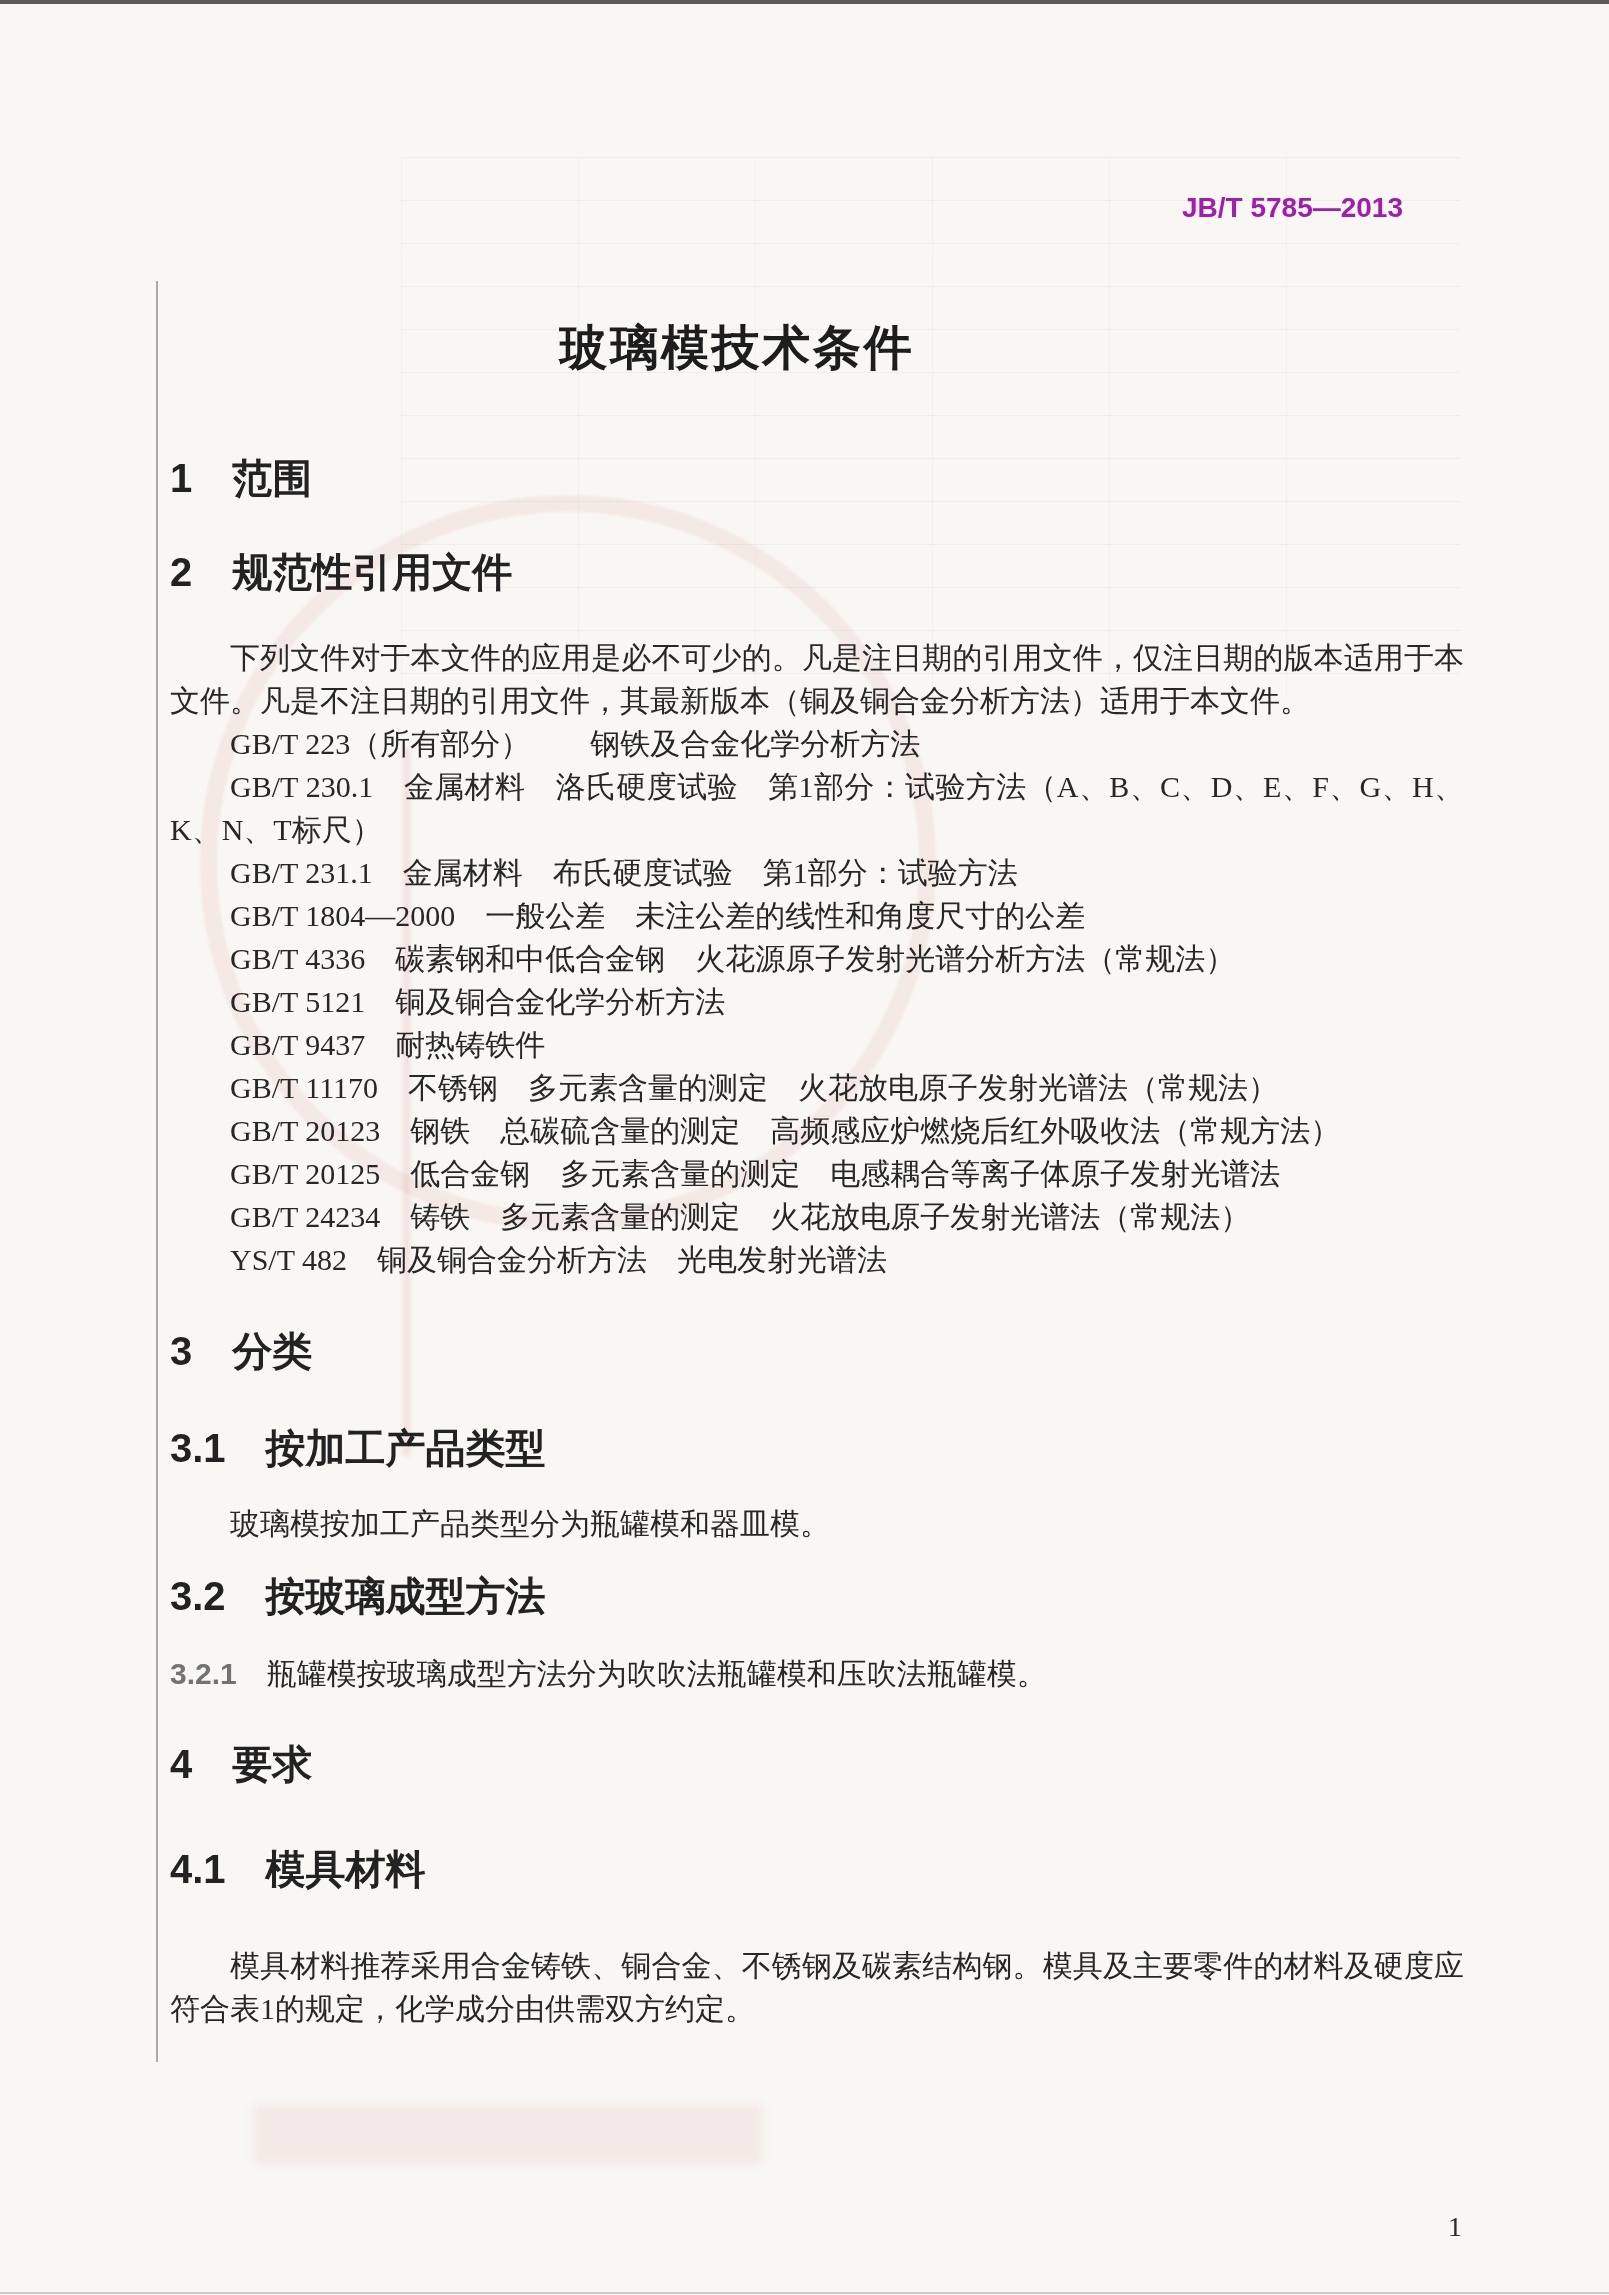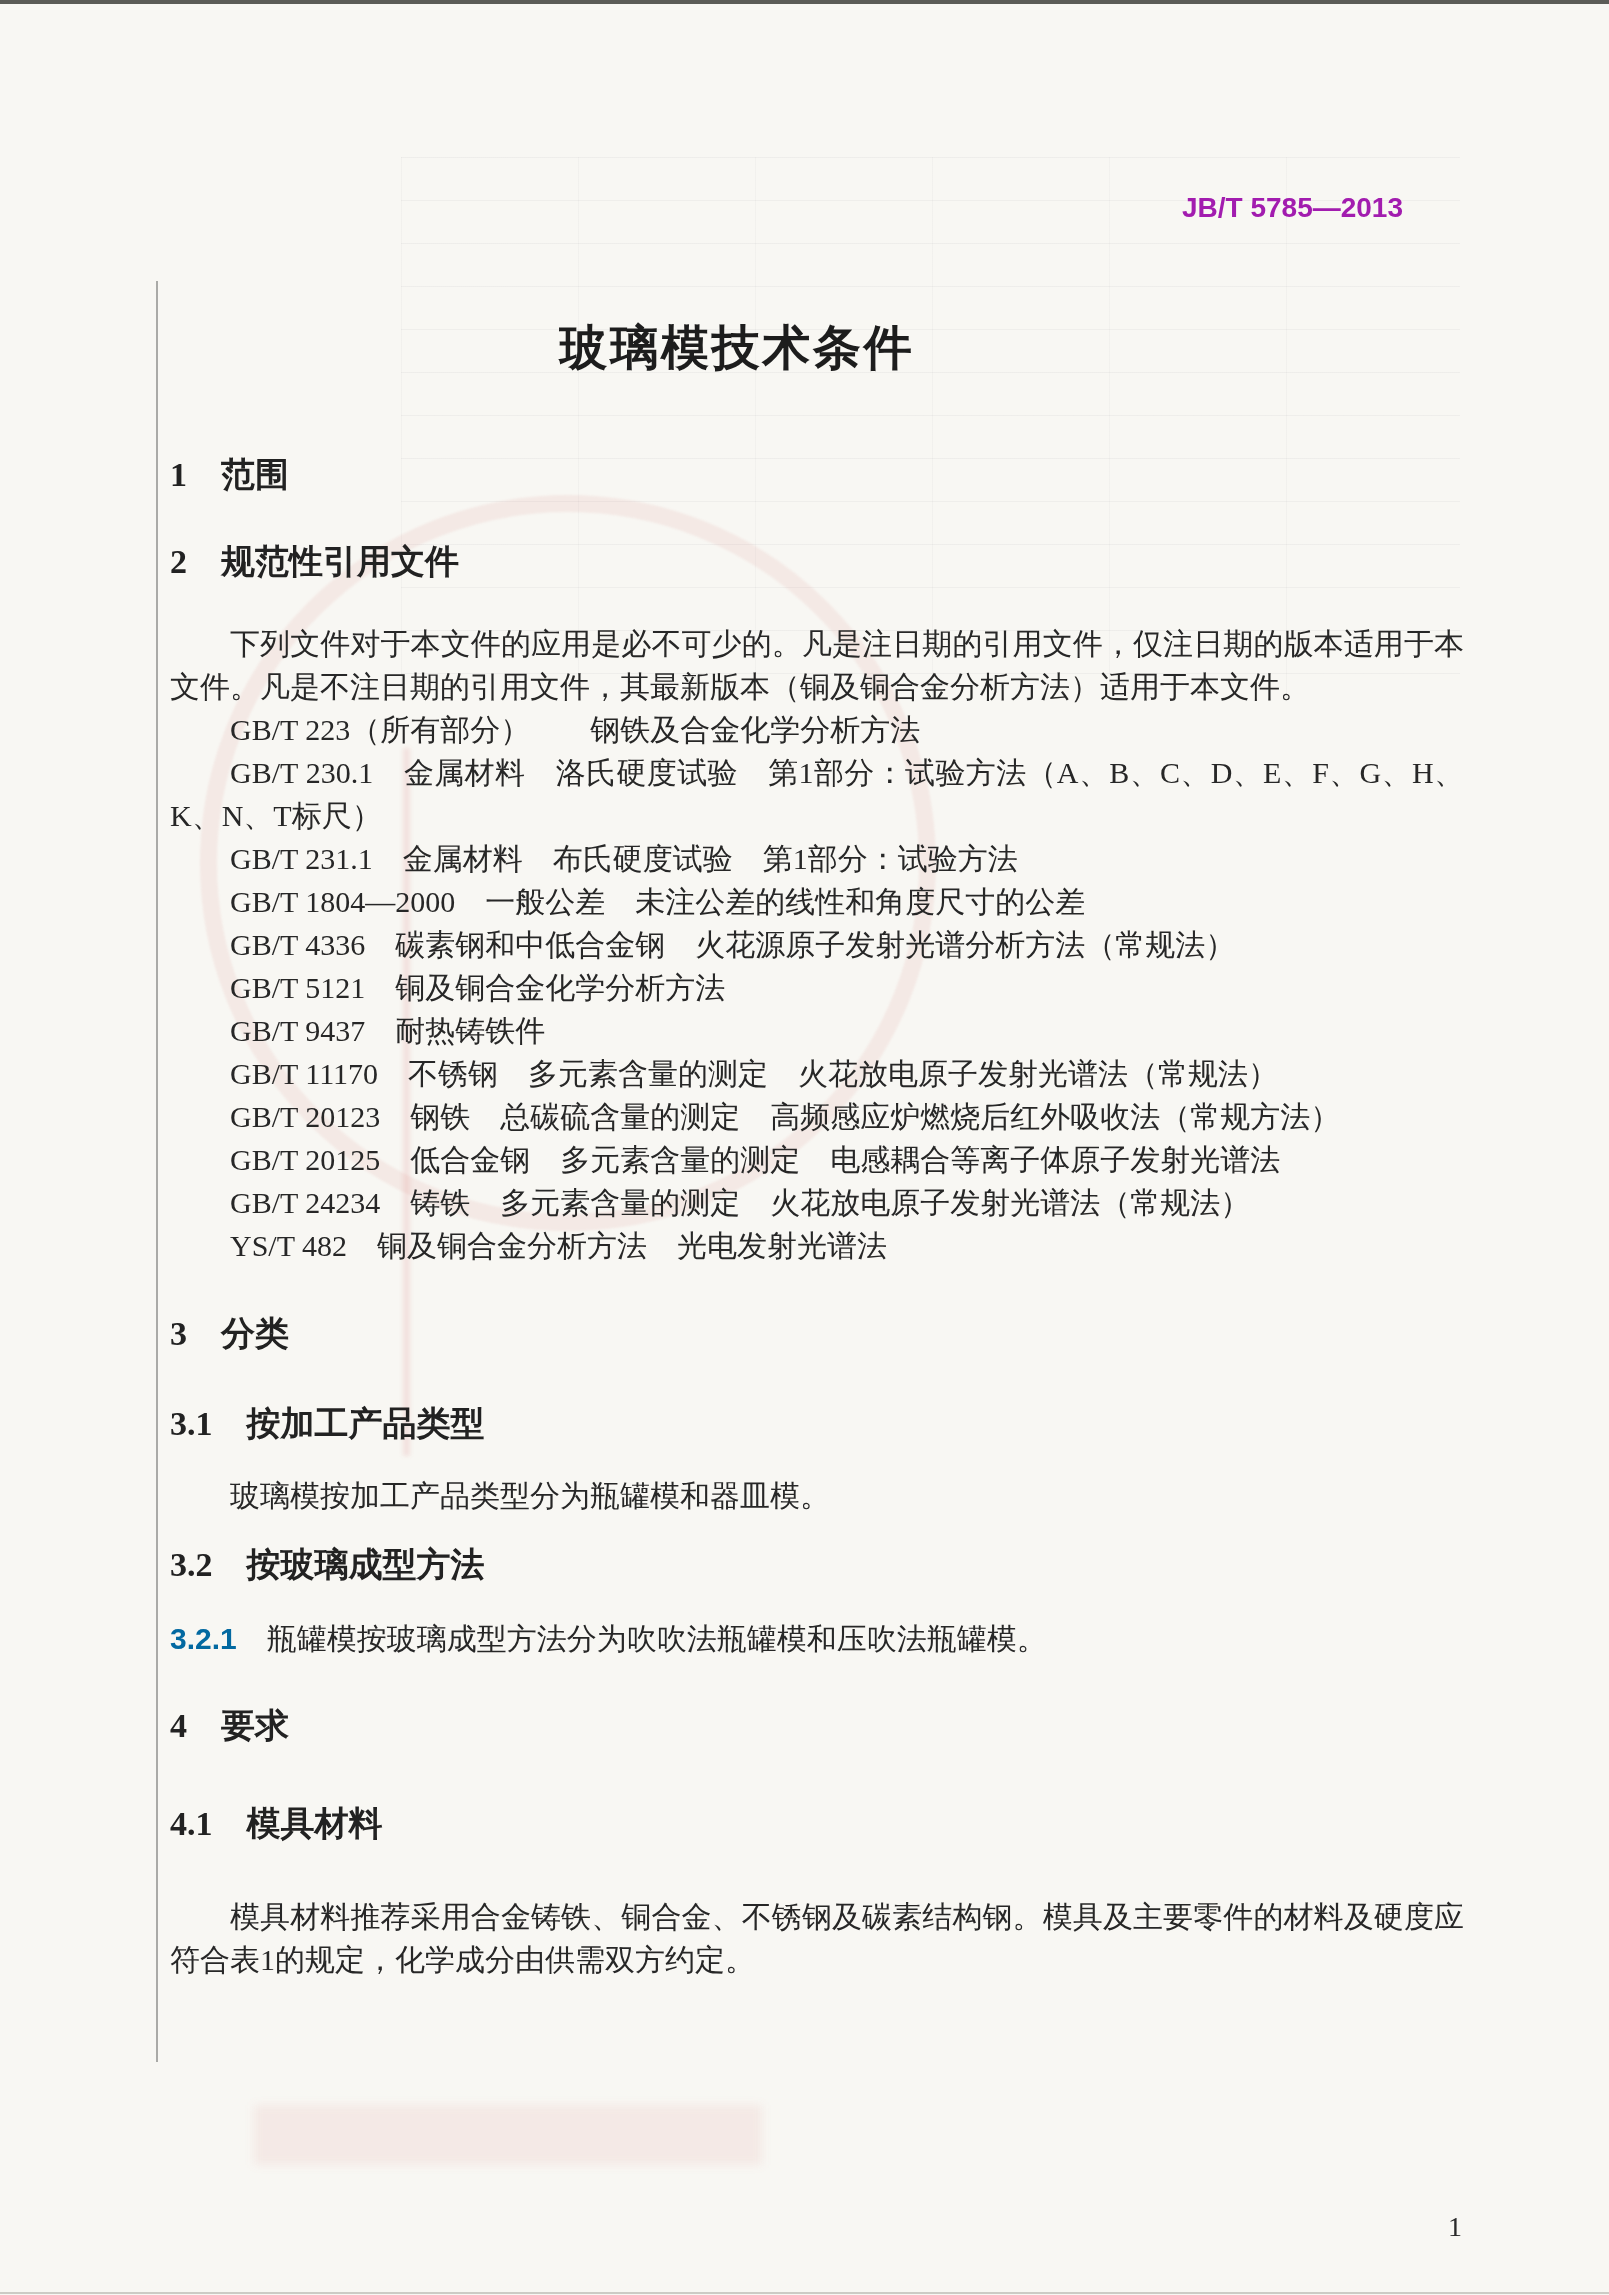--- a/index.html
+++ b/index.html
@@ -41,38 +41,38 @@
     font-family:"Liberation Sans","DejaVu Sans",sans-serif;
     font-weight:bold;font-size:28px;line-height:1;color:#a21caf;
   }
   .doc-title{
     margin-top:100px;position:relative;left:-80px;text-align:center;
     font-family:"Liberation Sans","DejaVu Sans",sans-serif;
     font-weight:bold;font-size:48px;line-height:1.1;color:#1d1d1d;
     letter-spacing:2.7px;
   }
   .h-sec{
-    font-family:Liberation Serif, serif;
-    font-weight:bold;font-size:34px;line-height:1.15;color:#222;
+    font-family:Liberation Sans, sans-serif;
+    font-weight:bold;font-size:40px;line-height:1.15;color:#222;
   }
   .h1-sec{margin-top:80px;}
   .h2-sec{margin-top:48px;}
   p{margin:0;font-size:30px;line-height:43px;text-align:justify;color:#272727;}
   .indent{text-indent:2em;}
   .s1-block{margin-top:52px;}
   .s2-block{margin-top:41px;}
   .h3-sec{margin-top:47px;}
   .h31-sec{margin-top:51px;}
   .s31-p{margin-top:31px;}
   .h32-sec{margin-top:28px;}
   .clause{margin-top:32px;font-size:30px;line-height:45px;}
   .clause + .clause{margin-top:0;}
   .clause .num{
     font-family:"Liberation Sans","DejaVu Sans",sans-serif;
-    font-weight:bold;color:#0369a1;
+    font-weight:bold;color:#737373;
   }
   .h4-sec{margin-top:45px;}
   .h41-sec{margin-top:59px;}
   .s41-p{margin-top:52px;}
   .page-number{
     position:absolute;right:148px;bottom:52px;
     font-size:28px;color:#2a2a2a;
   }
 </style>
 </head>

